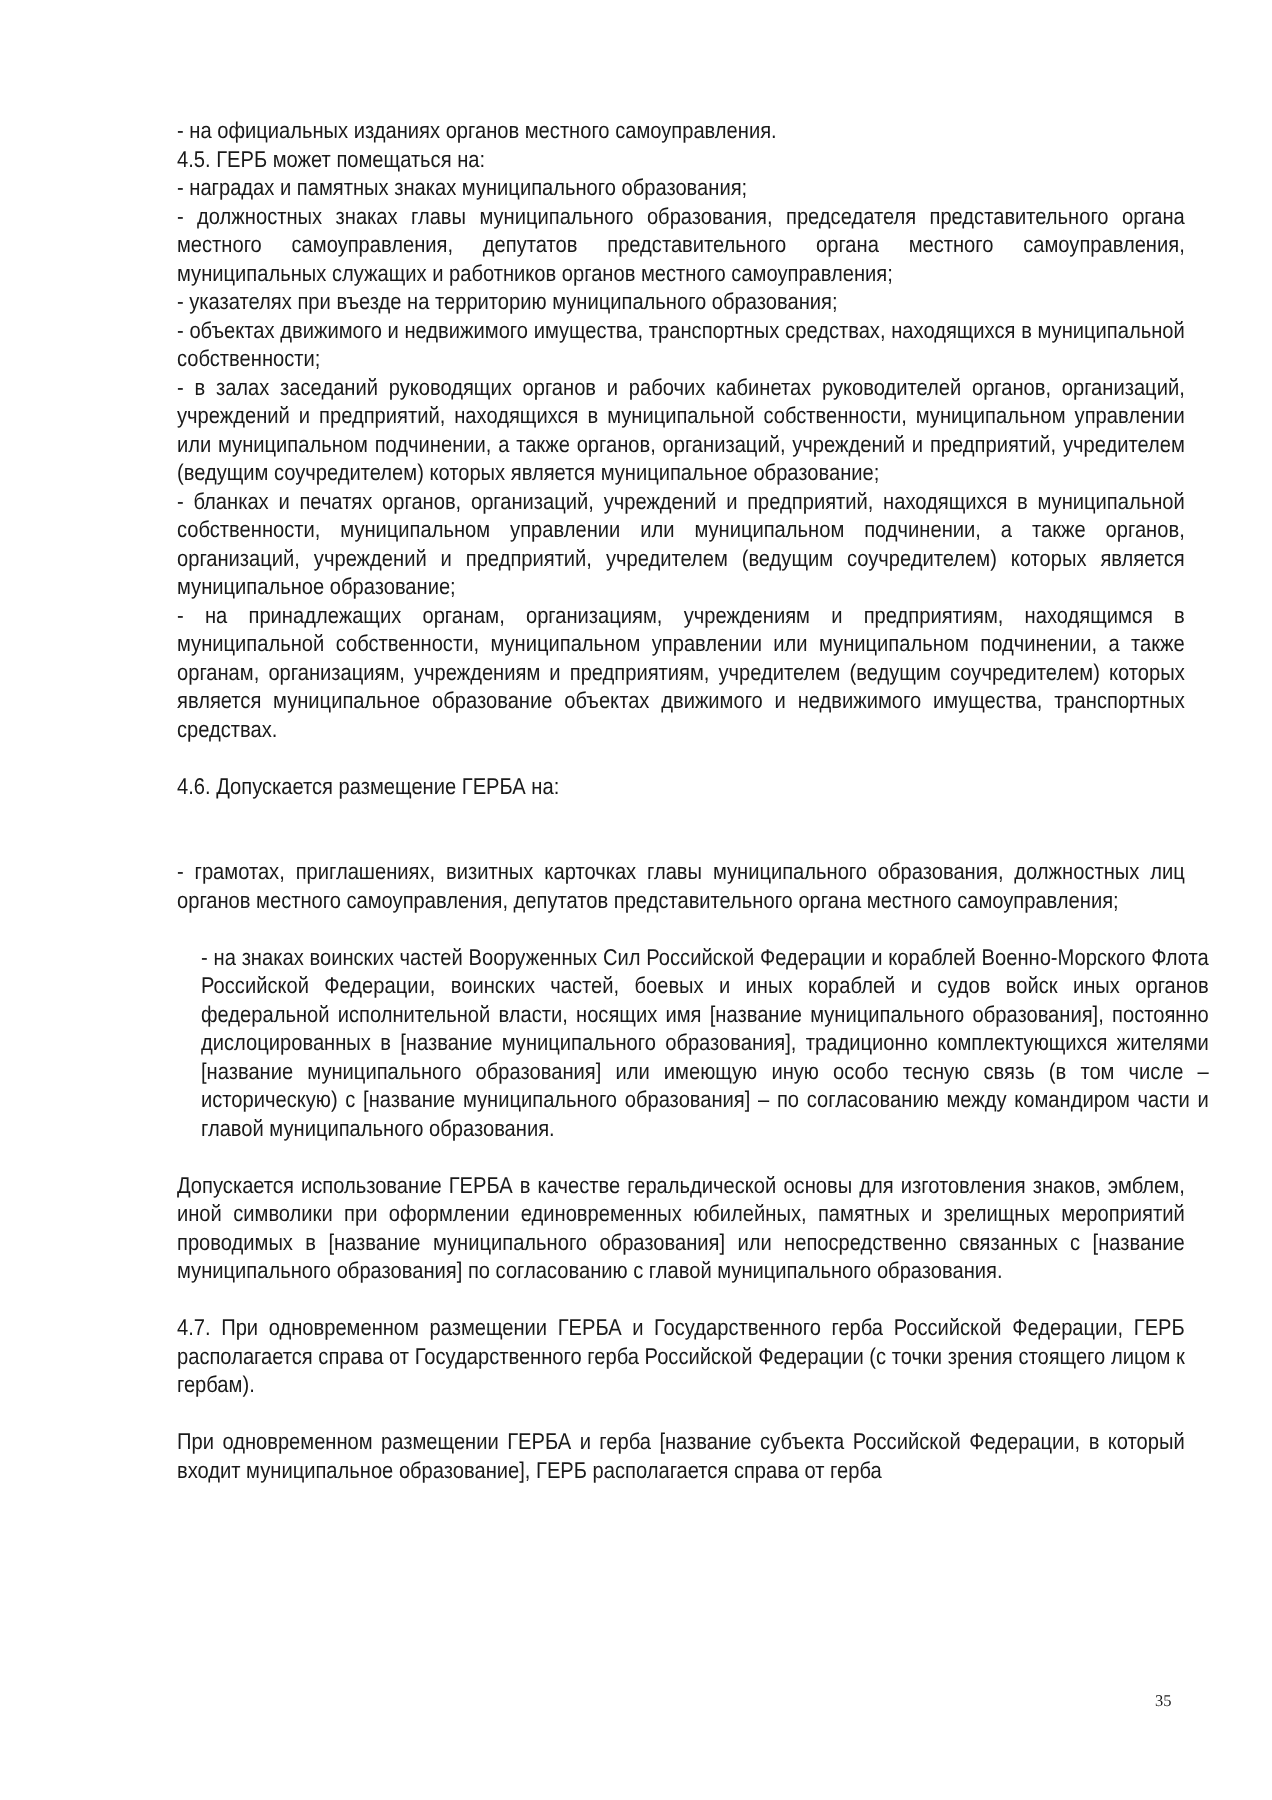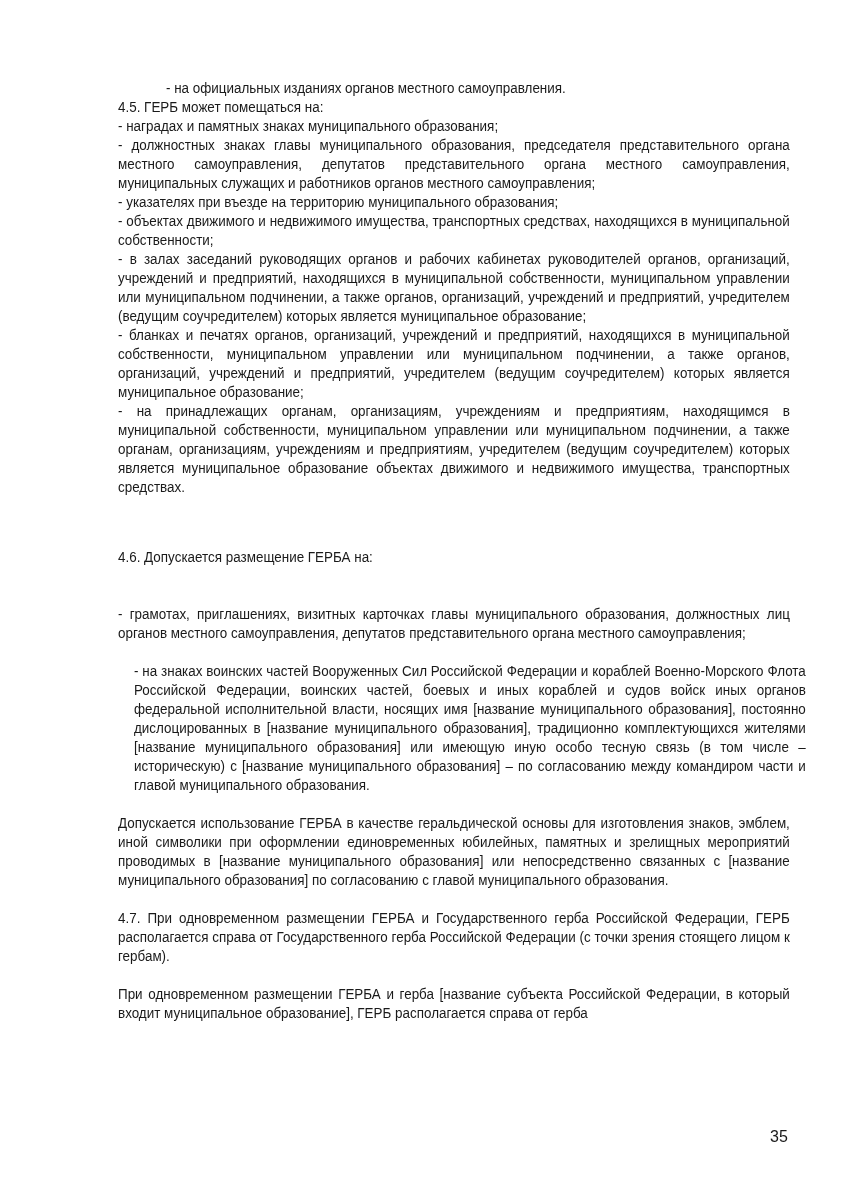--- a/index.html
+++ b/index.html
@@ -37,31 +37,31 @@
     transform-origin: left top;
     text-align: justify;
   }
   .gap {
     height: 19px;
   }
   .page-number {
     position: absolute;
     left: 770px;
     top: 1128px;
-    font-family: Liberation Sans, sans-serif;
-    font-size: 16px;
+    font-family: Liberation Serif, serif;
+    font-size: 11px;
     color: #1a1a1a;
   }
 </style>
 </head>
 <body>
 
 <div class="page">
 
-  <p class="para" style="height: 19px; margin-left: 48px;">
+  <p class="para" style="height: 19px;">
       <span class="narrow">- на официальных изданиях органов местного самоуправления.</span>
     </p>
 
   <p class="para" style="height: 19px;">
       <span class="narrow">4.5. ГЕРБ может помещаться на:</span>
     </p>
 
   <p class="para" style="height: 19px;">
       <span class="narrow">- наградах и памятных знаках муниципального образования;</span>
     </p>
@@ -84,21 +84,21 @@
 
   <p class="para" style="height: 76px;">
       <span class="narrow">- бланках и печатях органов, организаций, учреждений и предприятий, находящихся в му­ниципальной собственности, муниципальном управлении или муниципальном подчине­нии, а также органов, организаций, учреждений и предприятий, учредителем (ведущим соучредителем) которых является муниципальное образование;</span>
     </p>
 
   <p class="para" style="height: 95px;">
       <span class="narrow">- на принадлежащих органам, организациям, учреждениям и предприятиям, находящимся в муниципальной собственности, муниципальном управлении или муниципальном подчи­нении, а также органам, организациям, учреждениям и предприятиям, учредителем (ве­дущим соучредителем) которых является муниципальное образование объектах движи­мого и недвижимого имущества, транспортных средствах.</span>
     </p>
 
   <div class="gap"></div>
-  <p class="para" style="height: 19px; margin-top: 32px;">
+  <p class="para" style="height: 19px;">
       <span class="narrow">4.6. Допускается размещение ГЕРБА на:</span>
     </p>
 
   <div class="gap"></div>
 
   <div class="gap"></div>
   <p class="para" style="height: 38px;">
       <span class="narrow">- грамотах, приглашениях, визитных карточках главы муниципального образования, должностных лиц органов местного самоуправления, депутатов представительного орга­на местного самоуправления;</span>
     </p>
 

